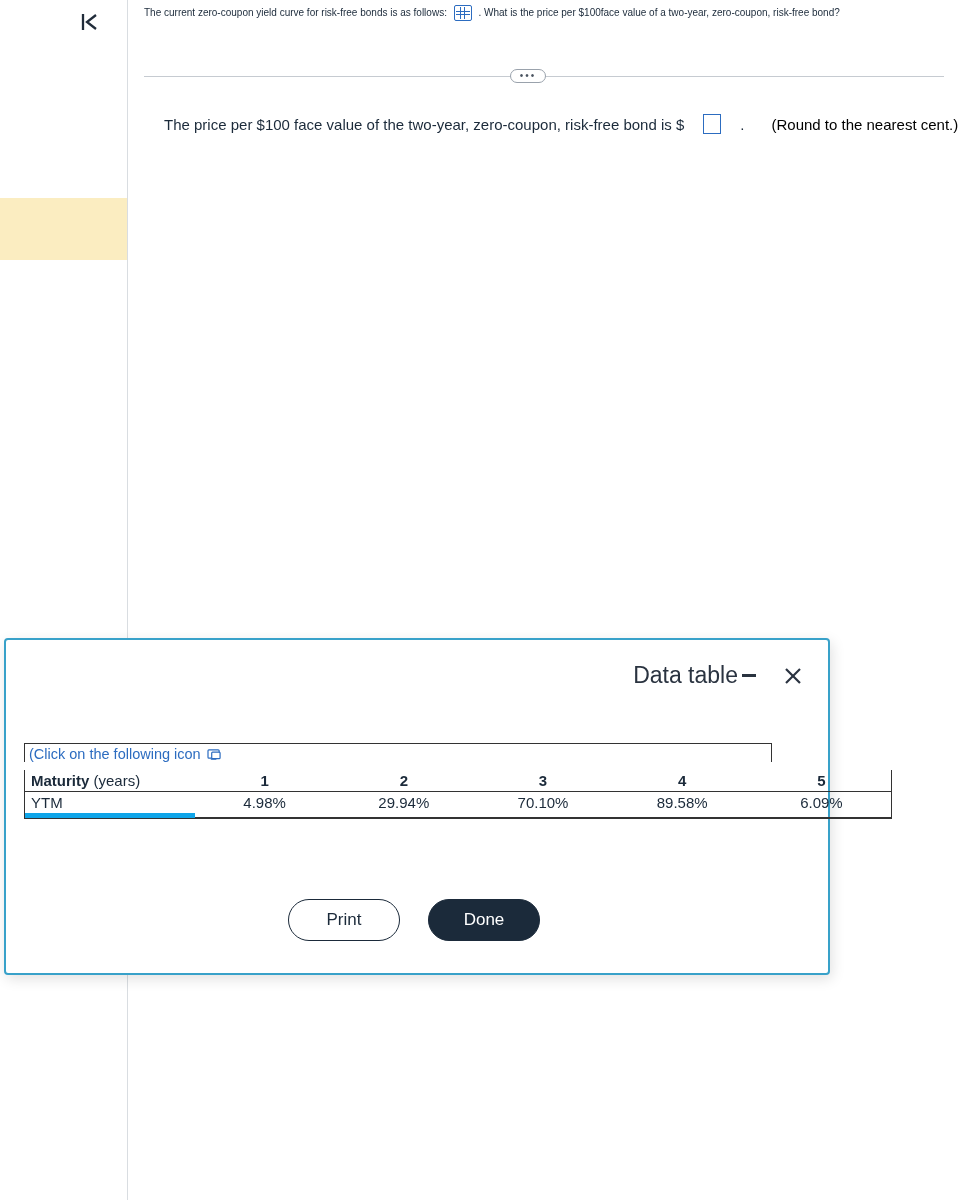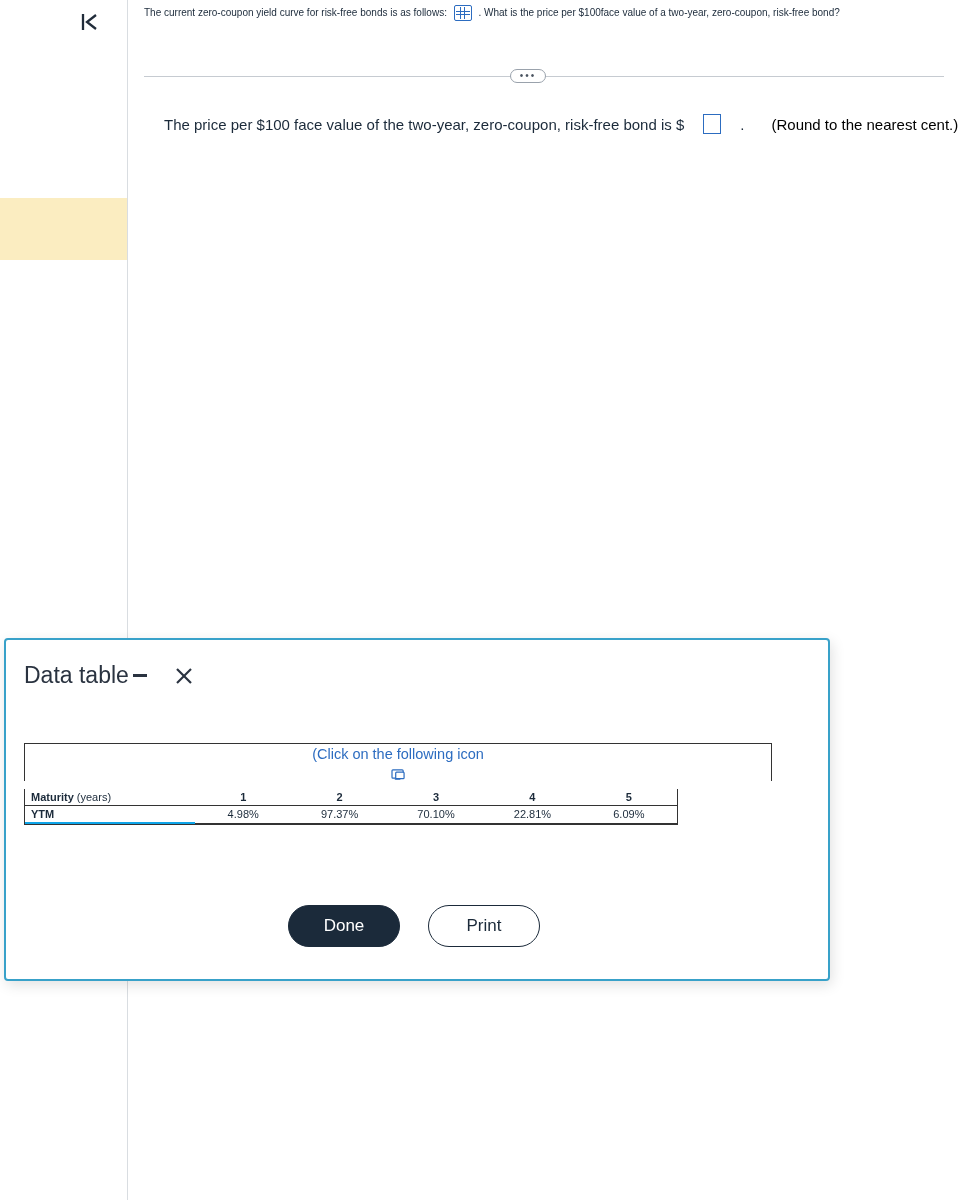--- a/index.html
+++ b/index.html
@@ -115,21 +115,21 @@
     position: absolute;
     left: 4px; top: 638px;
     width: 826px;
     background: #fff;
     border: 2px solid #38a1c9;
     border-radius: 4px;
     box-shadow: 2px 4px 14px rgba(0,0,0,.12);
     padding: 22px 24px 32px 18px;
   }
   .modal-head {
-    display: flex; align-items: center; justify-content: flex-start;
+    display: flex; align-items: center; justify-content: flex-end;
     margin-bottom: 54px;
   }
   .modal-title {
     font-size: 23px;
     color: #2a3340;
     font-weight: 400;
   }
   .modal-ctrls { display: flex; gap: 22px; align-items: center; }
   .min-btn, .close-btn {
     cursor: pointer;
@@ -141,40 +141,39 @@
   .close-btn svg { width: 18px; height: 18px; stroke: #2a3340; stroke-width: 2.2; }
 
   .copy-note {
     font-size: 14.5px;
     color: #2c6cc0;
     margin: 0 0 8px 0;
     border: 1px solid #333;
     border-bottom: none;
     padding: 2px 4px 0 4px;
     width: 748px;
-    display: flex; align-items: center; gap: 6px; flex-direction: column;
+    display: flex; align-items: center; gap: 6px;
   }
   .copy-icon {
     display: inline-flex; align-items: center; vertical-align: -2px;
     cursor: pointer;
   }
   .copy-icon svg { width: 15px; height: 13px; stroke: #2c6cc0; stroke-width: 1.3; fill: none; }
 
   .data-table {
-    width: 654px;
+    width: 868px;
     border: 1px solid #333;
     border-top: none;
-    font-size: 11px;
+    font-size: 15px;
   }
   .dt-row { display: flex; }
   .dt-cell-label {
     width: 170px;
     padding: 2px 6px;
-    border-bottom: 2px solid #0ea5e9;
-    font-weight: bold;
+    border-bottom: 5px solid #0ea5e9;
   }
   .dt-cell {
     flex: 1;
     text-align: center;
     padding: 2px 0;
     border-bottom: 1px solid #333;
   }
   .dt-row.header .dt-cell-label { font-weight: bold; border-bottom: 1px solid #333; }
   .dt-row.header .dt-cell { font-weight: bold; }
   .dt-row.header .dt-cell-label span.unit { font-weight: normal; }
@@ -274,26 +273,26 @@
         </div>
         <div class="dt-cell">1</div>
         <div class="dt-cell">2</div>
         <div class="dt-cell">3</div>
         <div class="dt-cell">4</div>
         <div class="dt-cell">5</div>
       </div>
       <div class="dt-row">
         <div class="dt-cell-label">YTM</div>
         <div class="dt-cell">4.98%</div>
-        <div class="dt-cell">97.37%</div>
+        <div class="dt-cell">29.94%</div>
         <div class="dt-cell">70.10%</div>
-        <div class="dt-cell">22.81%</div>
+        <div class="dt-cell">89.58%</div>
         <div class="dt-cell">6.09%</div>
       </div>
     </div>
 
     <div class="modal-foot">
+      <div class="btn print">Print</div>
       <div class="btn done">Done</div>
-      <div class="btn print">Print</div>
     </div>
   </div>
 
 </div>
 
 </body></html>

